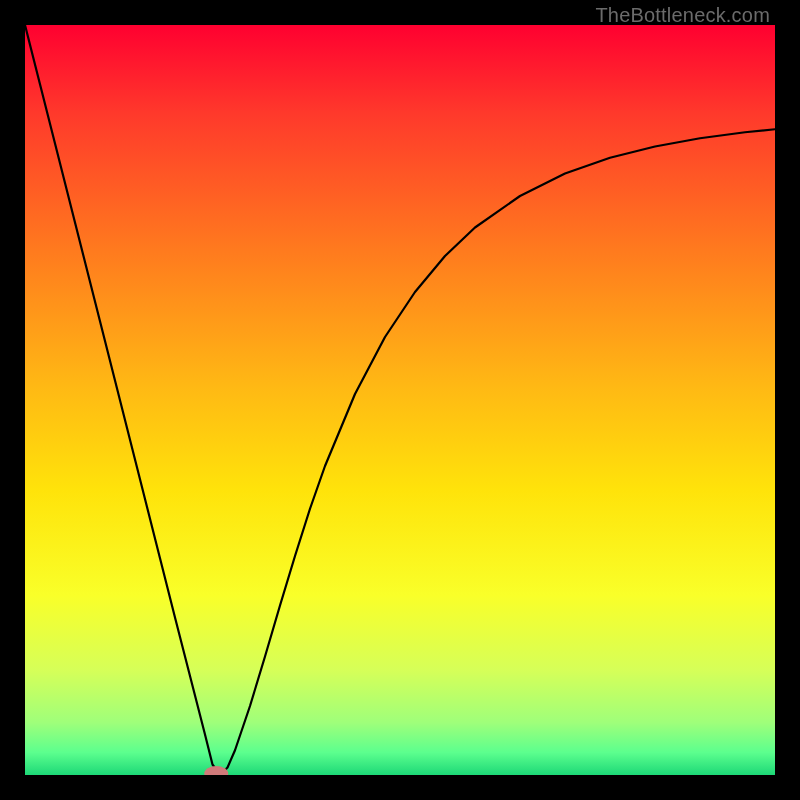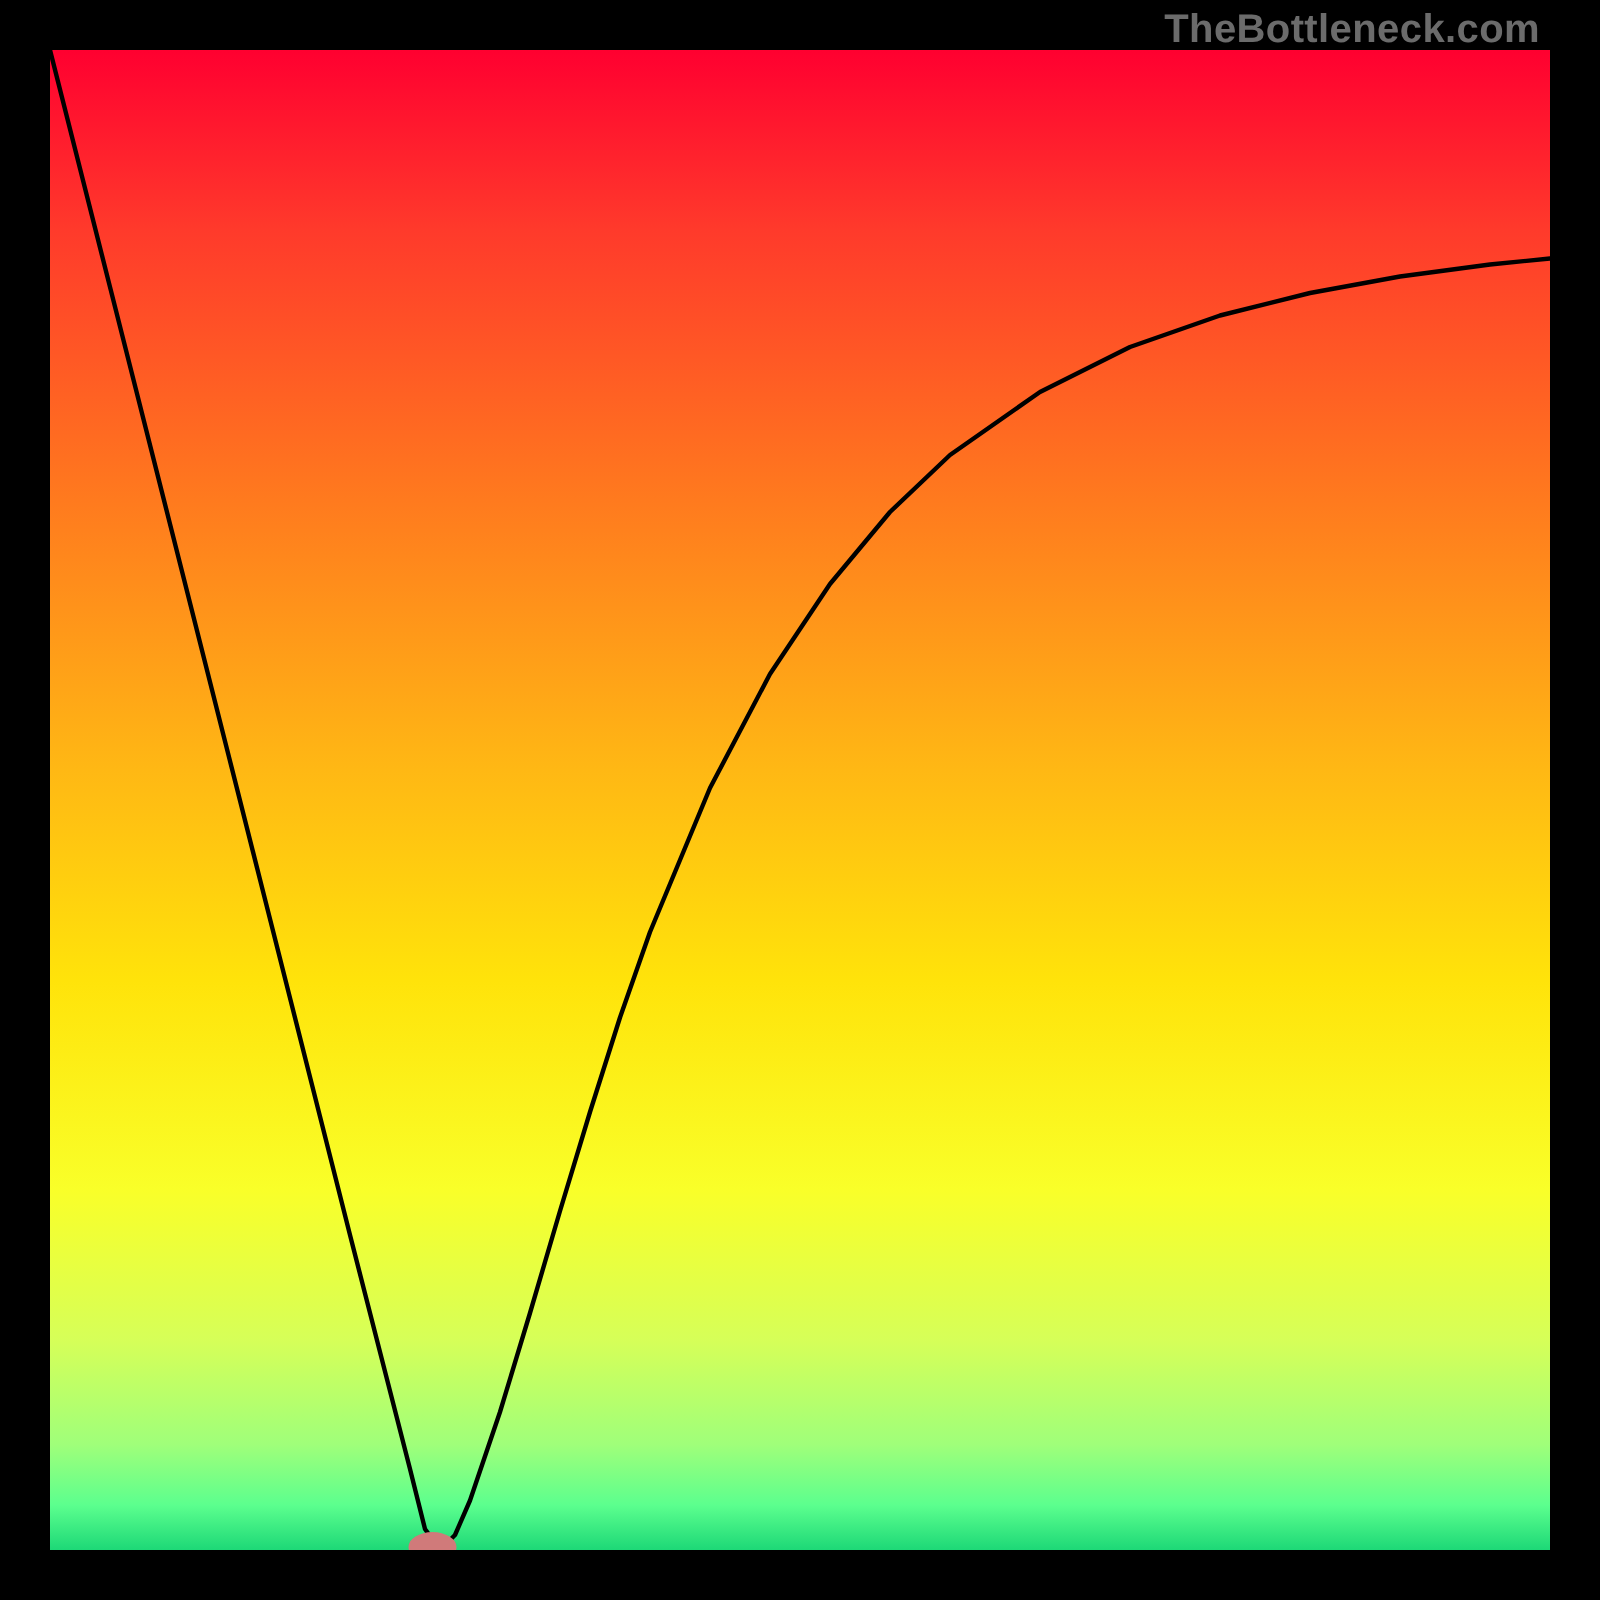--- a/index.html
+++ b/index.html
@@ -26,21 +26,21 @@
     width: 750px;
     height: 750px;
   }
   .watermark {
     position: absolute;
     top: 4px;
     right: 30px;
     color: #6b6b6b;
     font-size: 20px;
     letter-spacing: 0.2px;
-    font-weight: 700;
+    font-weight: 400;
   }
   svg { display: block; }
 </style>
 </head>
 <body>
 
 <div class="frame">
   <svg class="plot" viewBox="0 0 750 750">
     <defs>
       <linearGradient id="bg-grad" x1="0" y1="0" x2="0" y2="1">

